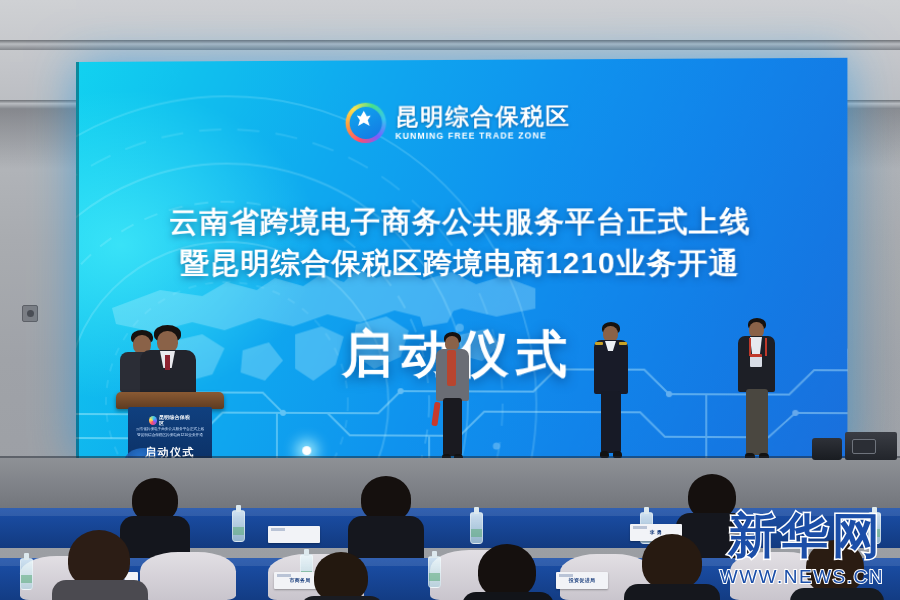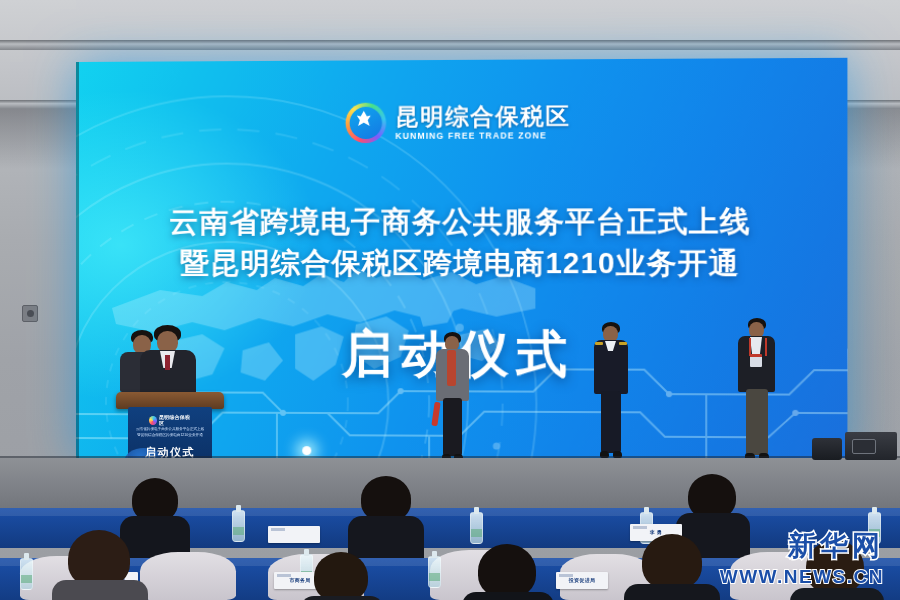--- a/index.html
+++ b/index.html
@@ -167,23 +167,23 @@
     box-shadow:0 1px 2px rgba(0,0,0,.3);overflow:hidden;}
   .card .nm{display:block;text-align:center;font-size:5px;color:#1b3f7e;font-weight:bold;margin-top:5px;letter-spacing:.3px;}
   .card .tag{position:absolute;left:3px;top:2px;width:14px;height:3px;background:#b9c3d6;}
   .att{position:absolute;}
   .att .h{position:absolute;border-radius:50% 50% 42% 42%;background:#15100e;}
   .att .b{position:absolute;border-radius:14px 14px 0 0;}
   .att.f .h{background:#2a1c14;}
 
   
   .wm{position:absolute;right:16px;bottom:14px;text-align:right;line-height:1;}
-  .wm-cn{font-size:28px;font-weight:bold;color:#1b4ea8;letter-spacing:4px;
+  .wm-cn{font-size:48px;font-weight:bold;color:#1b4ea8;letter-spacing:4px;
     -webkit-text-stroke:3px #ffffff;paint-order:stroke fill;}
-  .wm-en{display:block;margin-top:7px;font-size:19px;font-weight:bold;color:#1b4ea8;letter-spacing:1.5px;
+  .wm-en{display:block;margin-top:7px;font-size:19px;font-weight:normal;color:#1b4ea8;letter-spacing:1.5px;
     -webkit-text-stroke:2px #ffffff;paint-order:stroke fill;}
 </style>
 </head>
 <body>
 
 <div class="stage">
 
   <div class="hall"></div>
   <div class="beam b1"></div>
   <div class="beam b2"></div>

